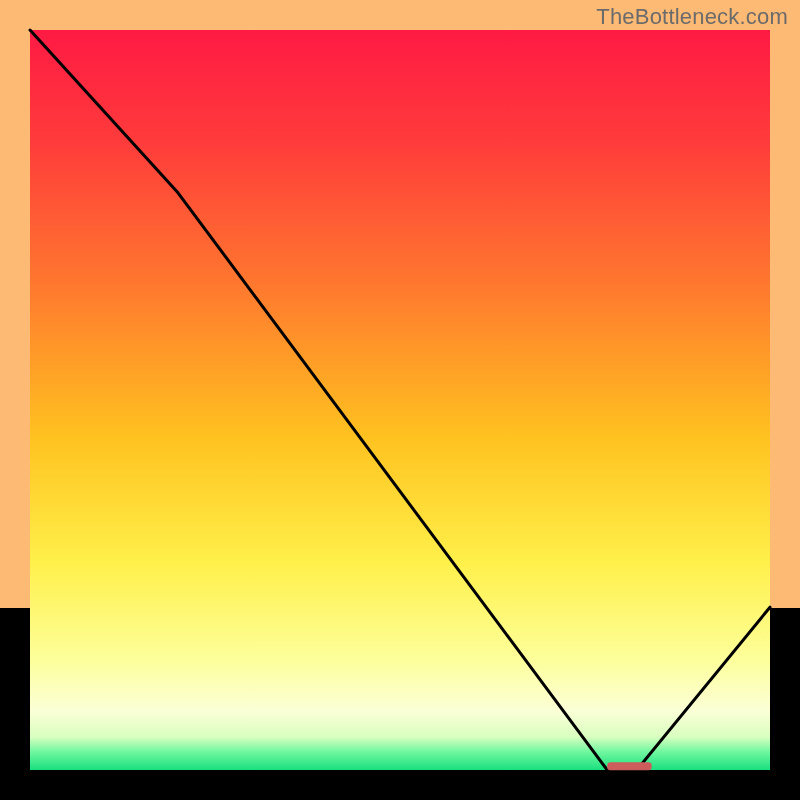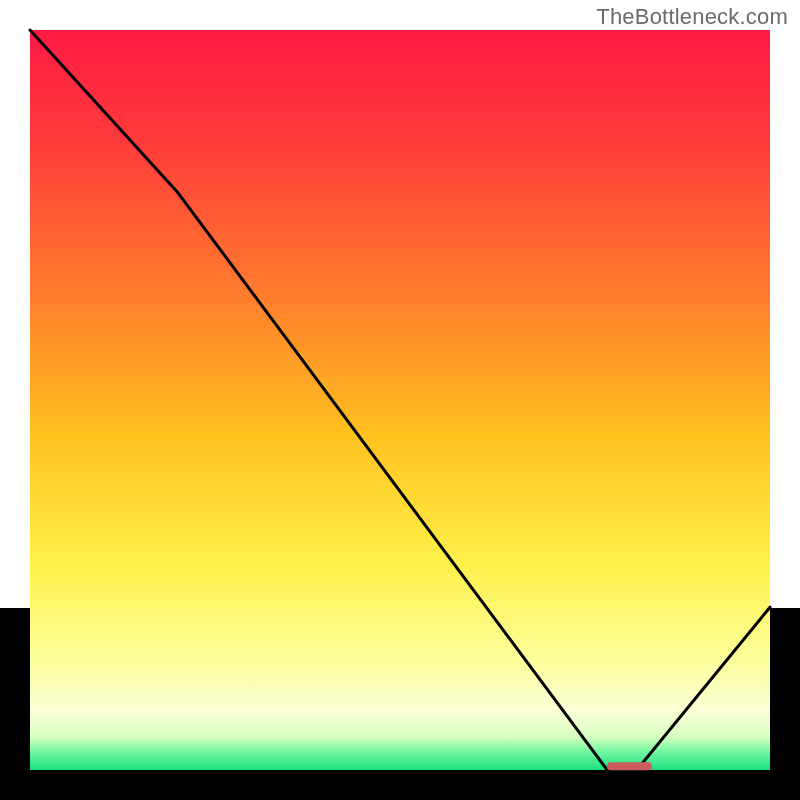--- a/index.html
+++ b/index.html
@@ -8,21 +8,21 @@
     width: 800px;
     height: 800px;
     background: #000;
     overflow: hidden;
     font-family: Arial, Helvetica, sans-serif;
   }
   .frame {
     position: relative;
     width: 800px;
     height: 608px;
-    background: #ffffff;
+    background: #fdba74;
   }
   .watermark {
     position: absolute;
     top: 4px;
     right: 12px;
     color: #6b6b6b;
     font-size: 22px;
     font-weight: 400;
     letter-spacing: 0.2px;
     z-index: 5;

